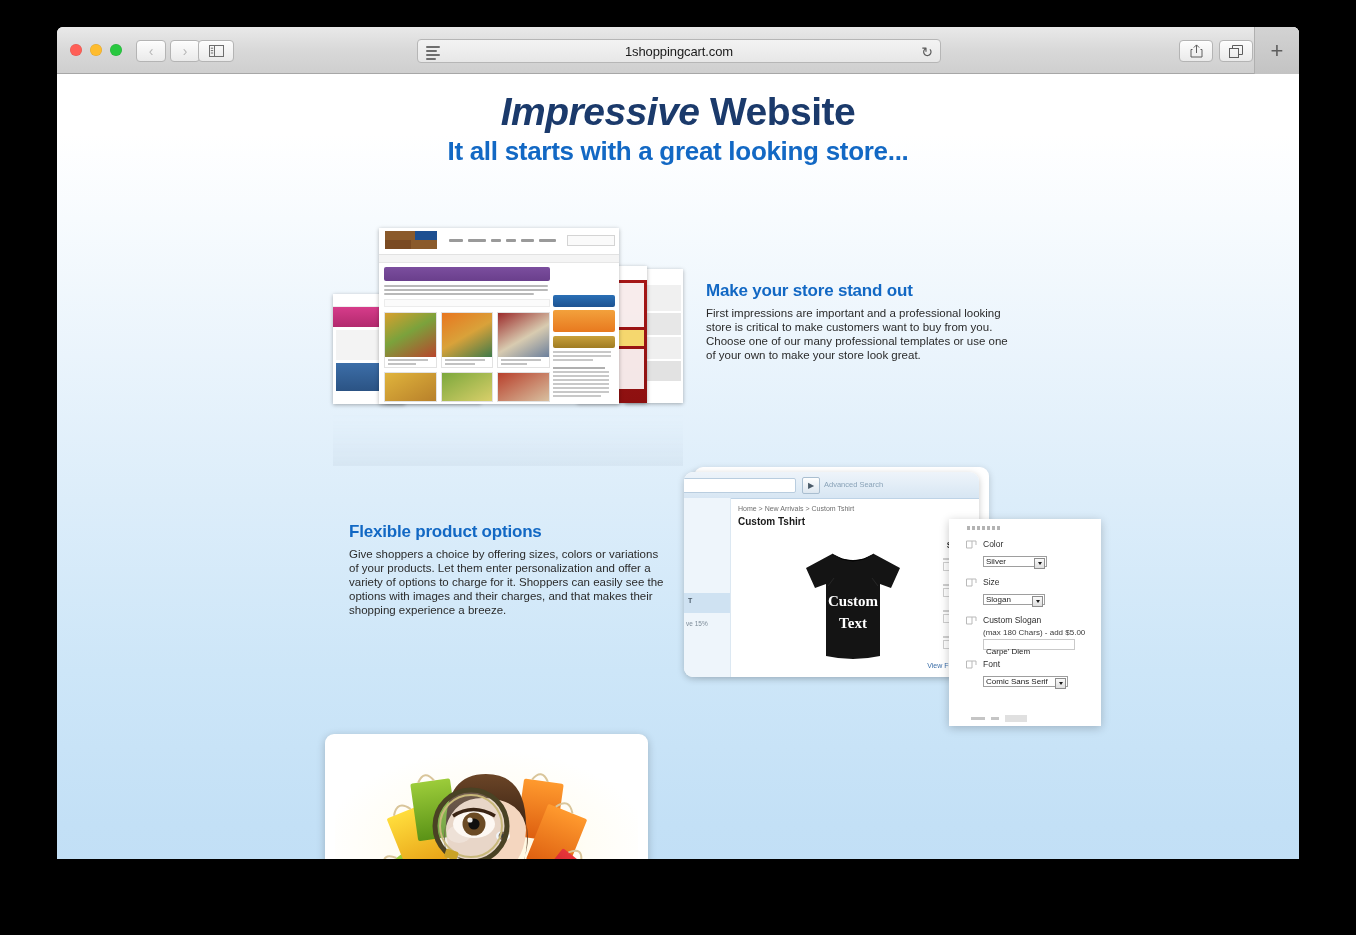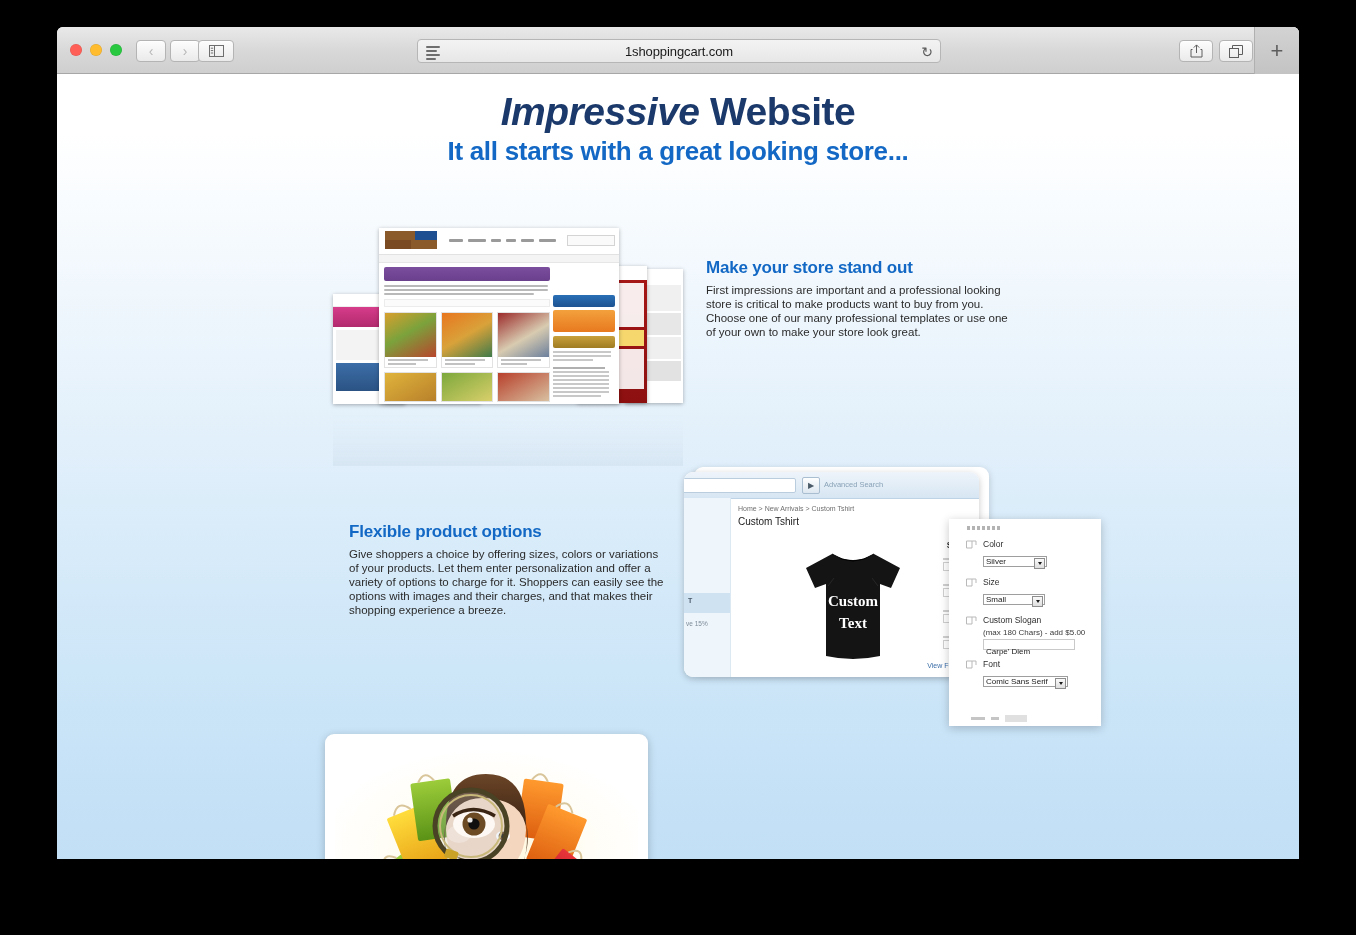--- a/index.html
+++ b/index.html
@@ -85,21 +85,21 @@
   }
 
   .hero { text-align: center; padding-top: 16px; }
   .hero h1 { margin: 0; font-size: 39px; line-height: 44px; color: #1b3a6b; font-weight: bold; letter-spacing: -0.5px; }
   .hero h1 em { font-style: italic; }
   .hero h2 { margin: 2px 0 0 0; font-size: 26px; line-height: 30px; color: #1268c4; font-weight: bold; letter-spacing: -0.3px; }
 
   .feature-title { font-size: 17px; font-weight: bold; color: #1268c4; margin: 0 0 5px 0; letter-spacing: -0.2px; }
   .feature-body { font-size: 11.5px; line-height: 14px; color: #2b2b2b; margin: 0; }
 
-  .sec1-text { position: absolute; left: 649px; top: 184px; width: 310px; }
+  .sec1-text { position: absolute; left: 649px; top: 207px; width: 310px; }
   .sec2-text { position: absolute; left: 292px; top: 448px; width: 320px; }
   .sec3-text { position: absolute; left: 615px; top: 714px; width: 340px; }
 
   
   .stack { position: absolute; left: 268px; top: 152px; width: 360px; height: 230px; }
   .mini {
     position: absolute; background: #fff;
     box-shadow: 0 1px 4px rgba(0,0,0,0.30);
     overflow: hidden;
   }
@@ -160,21 +160,21 @@
   .bsearch { position:absolute; left:-20px; top:6px; width:130px; height:13px; background:#fff; border:1px solid #b9cddf; border-radius:2px; }
   .bgo { position:absolute; left:118px; top:5px; width:16px; height:15px; background:linear-gradient(to bottom,#fefefe,#dde7f0); border:1px solid #a9bed0; border-radius:2px; display:flex;align-items:center;justify-content:center; }
   .bgo span { font-size:8px; color:#4a5a68; }
   .badv { position:absolute; left:140px; top:8px; font-size:7.5px; color:#8aa3b8; }
   .bleft { position:absolute; left:0; top:26px; width:46px; bottom:0; background:#eef5fb; border-right:1px solid #dce8f2; }
   .bleft .hl { position:absolute; left:0; top:95px; width:46px; height:20px; background:#cfe2f2; }
   .bleft .t1 { position:absolute; left:4px; top:99px; font-size:7px; color:#4a5a68; font-weight:bold; }
   .bleft .t2 { position:absolute; left:2px; top:122px; font-size:6.5px; color:#7d8c99; }
   .bmain { position:absolute; left:46px; top:26px; right:0; bottom:0; padding:7px 8px; box-sizing:border-box; }
   .bbread { font-size:7px; color:#6f6f6f; margin-bottom:4px; }
-  .btitle { font-size:10px; font-weight:normal; color:#1a1a1a; margin-bottom:2px; }
+  .btitle { font-size:10px; font-weight:bold; color:#1a1a1a; margin-bottom:2px; }
   .bsku { position:absolute; right:6px; top:30px; font-size:6.5px; color:#6f6f6f; }
   .bprice { position:absolute; right:6px; top:42px; font-size:8.5px; font-weight:bold; color:#1a1a1a; }
   .bopt { position:absolute; right:2px; top:60px; width:34px; }
   .bopt .row { margin-bottom:13px; }
   .bopt .row i { display:block; height:2px; background:#cfcfcf; margin-bottom:2px; }
   .bopt .row u { display:block; height:7px; border:1px solid #cfcfcf; background:#fff; }
   .shirt { position:absolute; left:58px; top:46px; width:130px; height:118px; }
   .bfull { position:absolute; right:8px; bottom:8px; font-size:7px; color:#3b6ea8; }
 
   .optpanel {
@@ -289,21 +289,21 @@
 
       <div class="hero">
         <h1>
           <em>Impressive</em><span> Website</span>
         </h1>
         <h2>It all starts with a great looking store...</h2>
       </div>
 
       <div class="sec1-text">
         <p class="feature-title">Make your store stand out</p>
-        <p class="feature-body">First impressions are important and a professional looking store is critical to make products want to buy from you. Choose one of our many professional templates or use one of your own to make your store look great.</p>
+        <p class="feature-body">First impressions are important and a professional looking store is critical to make customers want to buy from you. Choose one of our many professional templates or use one of your own to make your store look great.</p>
       </div>
 
       <div class="sec2-text">
         <p class="feature-title">Flexible product options</p>
         <p class="feature-body">Give shoppers a choice by offering sizes, colors or variations of your products. Let them enter personalization and offer a variety of options to charge for it. Shoppers can easily see the options with images and their charges, and that makes their shopping experience a breeze.</p>
       </div>
 
 
       <div class="stack">
 
@@ -504,21 +504,21 @@
             </div>
           </div>
 
           <div class="op-row">
             <svg class="tag" viewBox="0 0 11 9">
               <path d="M0.5 1 L6 1 L6 8 L0.5 8 Z" fill="none" stroke="#b9b9b9"></path>
               <path d="M6 1 L10 1 L10 5" fill="none" stroke="#b9b9b9"></path>
             </svg>
             <div class="op-label">Size</div>
             <div class="op-select" style="width:62px">
-              <span>Small</span>
+              <span>Slogan</span>
               <div class="op-arrow" style="right:1px"></div>
             </div>
           </div>
 
           <div class="op-row">
             <svg class="tag" viewBox="0 0 11 9">
               <path d="M0.5 1 L6 1 L6 8 L0.5 8 Z" fill="none" stroke="#b9b9b9"></path>
               <path d="M6 1 L10 1 L10 5" fill="none" stroke="#b9b9b9"></path>
             </svg>
             <div class="op-label">Custom Slogan</div>

